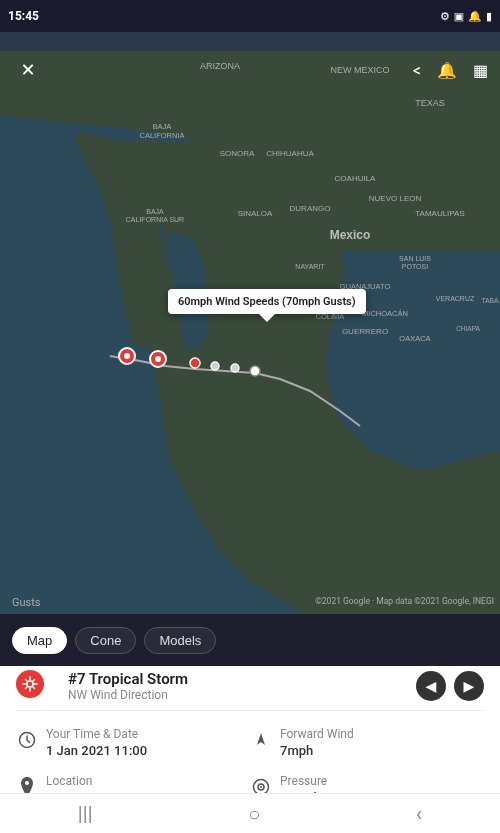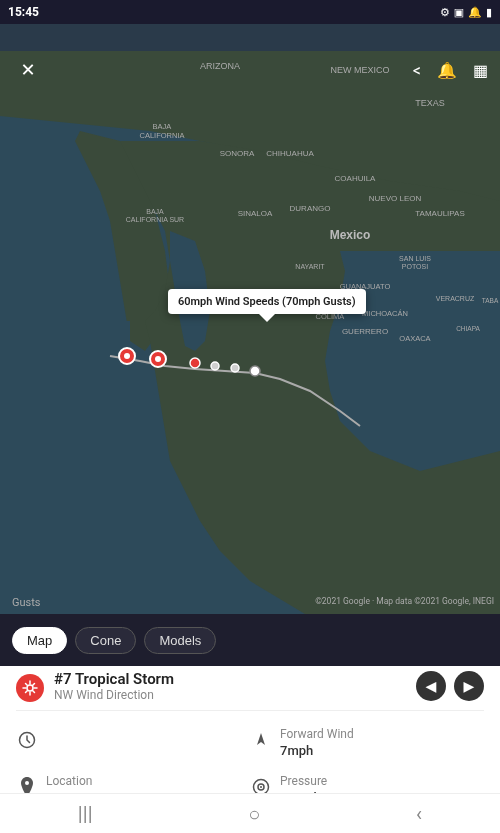--- a/index.html
+++ b/index.html
@@ -1,20 +1,20 @@
 <!DOCTYPE html>
 <html><head>
   <meta charset="utf-8">
   <style>
     * { margin: 0; padding: 0; box-sizing: border-box; }
     body { width: 500px; height: 833px; font-family: 'Roboto', Arial, sans-serif; background: #1a1a2e; overflow: hidden; position: relative; }
 
     
     .status-bar {
-      position: absolute; top: 0; left: 0; right: 0; height: 24px;
+      position: absolute; top: 0; left: 0; right: 0; height: 32px;
       background: #1a1a2e; display: flex; align-items: center;
       justify-content: space-between; padding: 0 8px; z-index: 100;
     }
     .status-time { color: white; font-size: 12px; font-weight: bold; }
     .status-icons { display: flex; gap: 4px; align-items: center; }
     .status-icon { color: white; font-size: 11px; }
 
     
     .map-container {
       position: absolute; top: 24px; left: 0; right: 0; height: 644px;
@@ -69,21 +69,21 @@
     .info-card {
       position: absolute; top: 658px; left: 0; right: 0; bottom: 0;
       background: white; border-radius: 0; padding: 0 16px;
     }
 
     
     .storm-header {
       display: flex; align-items: center; justify-content: space-between;
       padding: 12px 0 8px 0; border-bottom: 1px solid #eee;
     }
-    .storm-info { display: flex; align-items: flex-end; gap: 10px; }
+    .storm-info { display: flex; align-items: flex-start; gap: 24px; }
     .storm-icon {
       width: 28px; height: 28px; background: #e53935; border-radius: 50%;
       display: flex; align-items: center; justify-content: center; color: white; font-size: 14px;
     }
     .storm-text .storm-name { font-size: 15px; font-weight: 600; color: #222; }
     .storm-text .storm-dir { font-size: 12px; color: #888; }
     .nav-btns { display: flex; gap: 8px; }
     .nav-btn {
       width: 30px; height: 30px; border-radius: 50%; background: #333;
       display: flex; align-items: center; justify-content: center; color: white;
@@ -232,20 +232,24 @@
 
   <div class="info-grid">
 
     <div class="info-item">
       <div class="info-icon">
         <svg width="18" height="18" viewBox="0 0 18 18" fill="none" xmlns="http://www.w3.org/2000/svg">
           <circle cx="9" cy="9" r="7.5" stroke="#555" stroke-width="1.5"></circle>
           <path d="M9 5v4l2.5 2.5" stroke="#555" stroke-width="1.5" stroke-linecap="round"></path>
         </svg>
       </div>
+      <div class="info-content">
+        <div class="info-label">Your Time &amp; Date</div>
+        <div class="info-value">1 Jan 2021 11:00</div>
+      </div>
     </div>
 
     <div class="info-item">
       <div class="info-icon">
         <svg width="18" height="18" viewBox="0 0 18 18" fill="none" xmlns="http://www.w3.org/2000/svg">
           <polygon points="9,2 13,14 9,11 5,14" fill="#555"></polygon>
         </svg>
       </div>
       <div class="info-content">
         <div class="info-label">Forward Wind</div>

